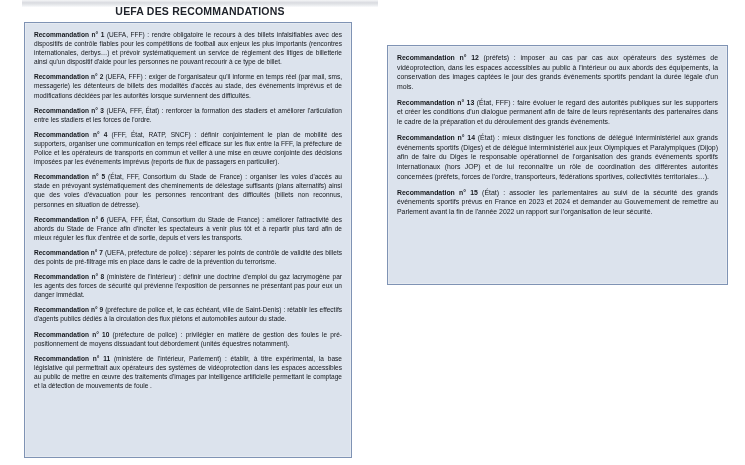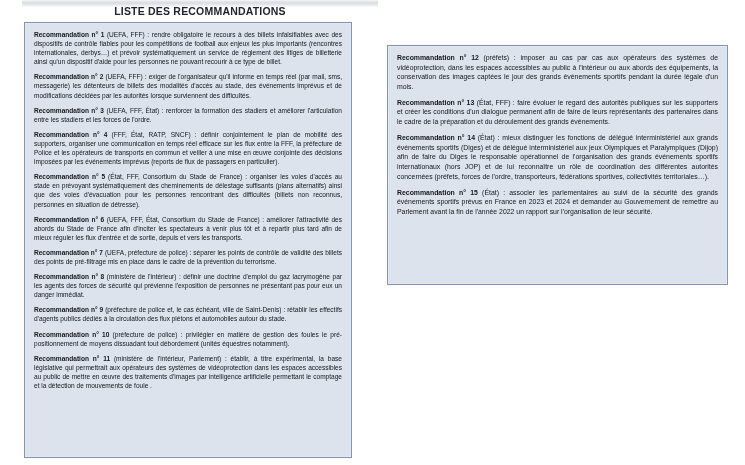--- a/index.html
+++ b/index.html
@@ -81,21 +81,21 @@
   .rec:last-child { margin-bottom: 0; }
   .rec b {
     font-weight: bold;
   }
 </style>
 </head>
 <body>
 
 <div class="top-band"></div>
 
-<div class="page-title">LISTE DES RECOMMANDATIONS</div>
+<div class="page-title">UEFA DES RECOMMANDATIONS</div>
 
 <div class="col col-left">
   <p class="rec"><b>Recommandation n° 1</b> <span>(UEFA, FFF)</span><span> : rendre obligatoire le recours à des billets infalsifiables avec des dispositifs de contrôle fiables pour les compétitions de football aux enjeux les plus importants (rencontres internationales, derbys…) et prévoir systématiquement un service de règlement des litiges de billetterie ainsi qu'un dispositif d'aide pour les personnes ne pouvant recourir à ce type de billet.</span></p>
   <p class="rec"><b>Recommandation n° 2</b> <span>(UEFA, FFF)</span><span> : exiger de l'organisateur qu'il informe en temps réel (par mail, sms, messagerie) les détenteurs de billets des modalités d'accès au stade, des événements imprévus et de modifications décidées par les autorités lorsque surviennent des difficultés.</span></p>
   <p class="rec"><b>Recommandation n° 3</b> <span>(UEFA, FFF, État)</span><span> : renforcer la formation des stadiers et améliorer l'articulation entre les stadiers et les forces de l'ordre.</span></p>
   <p class="rec"><b>Recommandation n° 4</b> <span>(FFF, État, RATP, SNCF)</span><span> : définir conjointement le plan de mobilité des supporters, organiser une communication en temps réel efficace sur les flux entre la FFF, la préfecture de Police et les opérateurs de transports en commun et veiller à une mise en œuvre conjointe des décisions imposées par les événements imprévus (reports de flux de passagers en particulier).</span></p>
   <p class="rec"><b>Recommandation n° 5</b> <span>(État, FFF, Consortium du Stade de France)</span><span> : organiser les voies d'accès au stade en prévoyant systématiquement des cheminements de délestage suffisants (plans alternatifs) ainsi que des voies d'évacuation pour les personnes rencontrant des difficultés (billets non reconnus, personnes en situation de détresse).</span></p>
   <p class="rec"><b>Recommandation n° 6</b> <span>(UEFA, FFF, État, Consortium du Stade de France)</span><span> : améliorer l'attractivité des abords du Stade de France afin d'inciter les spectateurs à venir plus tôt et à repartir plus tard afin de mieux réguler les flux d'entrée et de sortie, depuis et vers les transports.</span></p>
   <p class="rec"><b>Recommandation n° 7</b> <span>(UEFA, préfecture de police)</span><span> : séparer les points de contrôle de validité des billets des points de pré-filtrage mis en place dans le cadre de la prévention du terrorisme.</span></p>
   <p class="rec"><b>Recommandation n° 8</b> <span>(ministère de l'intérieur)</span><span> : définir une doctrine d'emploi du gaz lacrymogène par les agents des forces de sécurité qui prévienne l'exposition de personnes ne présentant pas pour eux un danger immédiat.</span></p>

